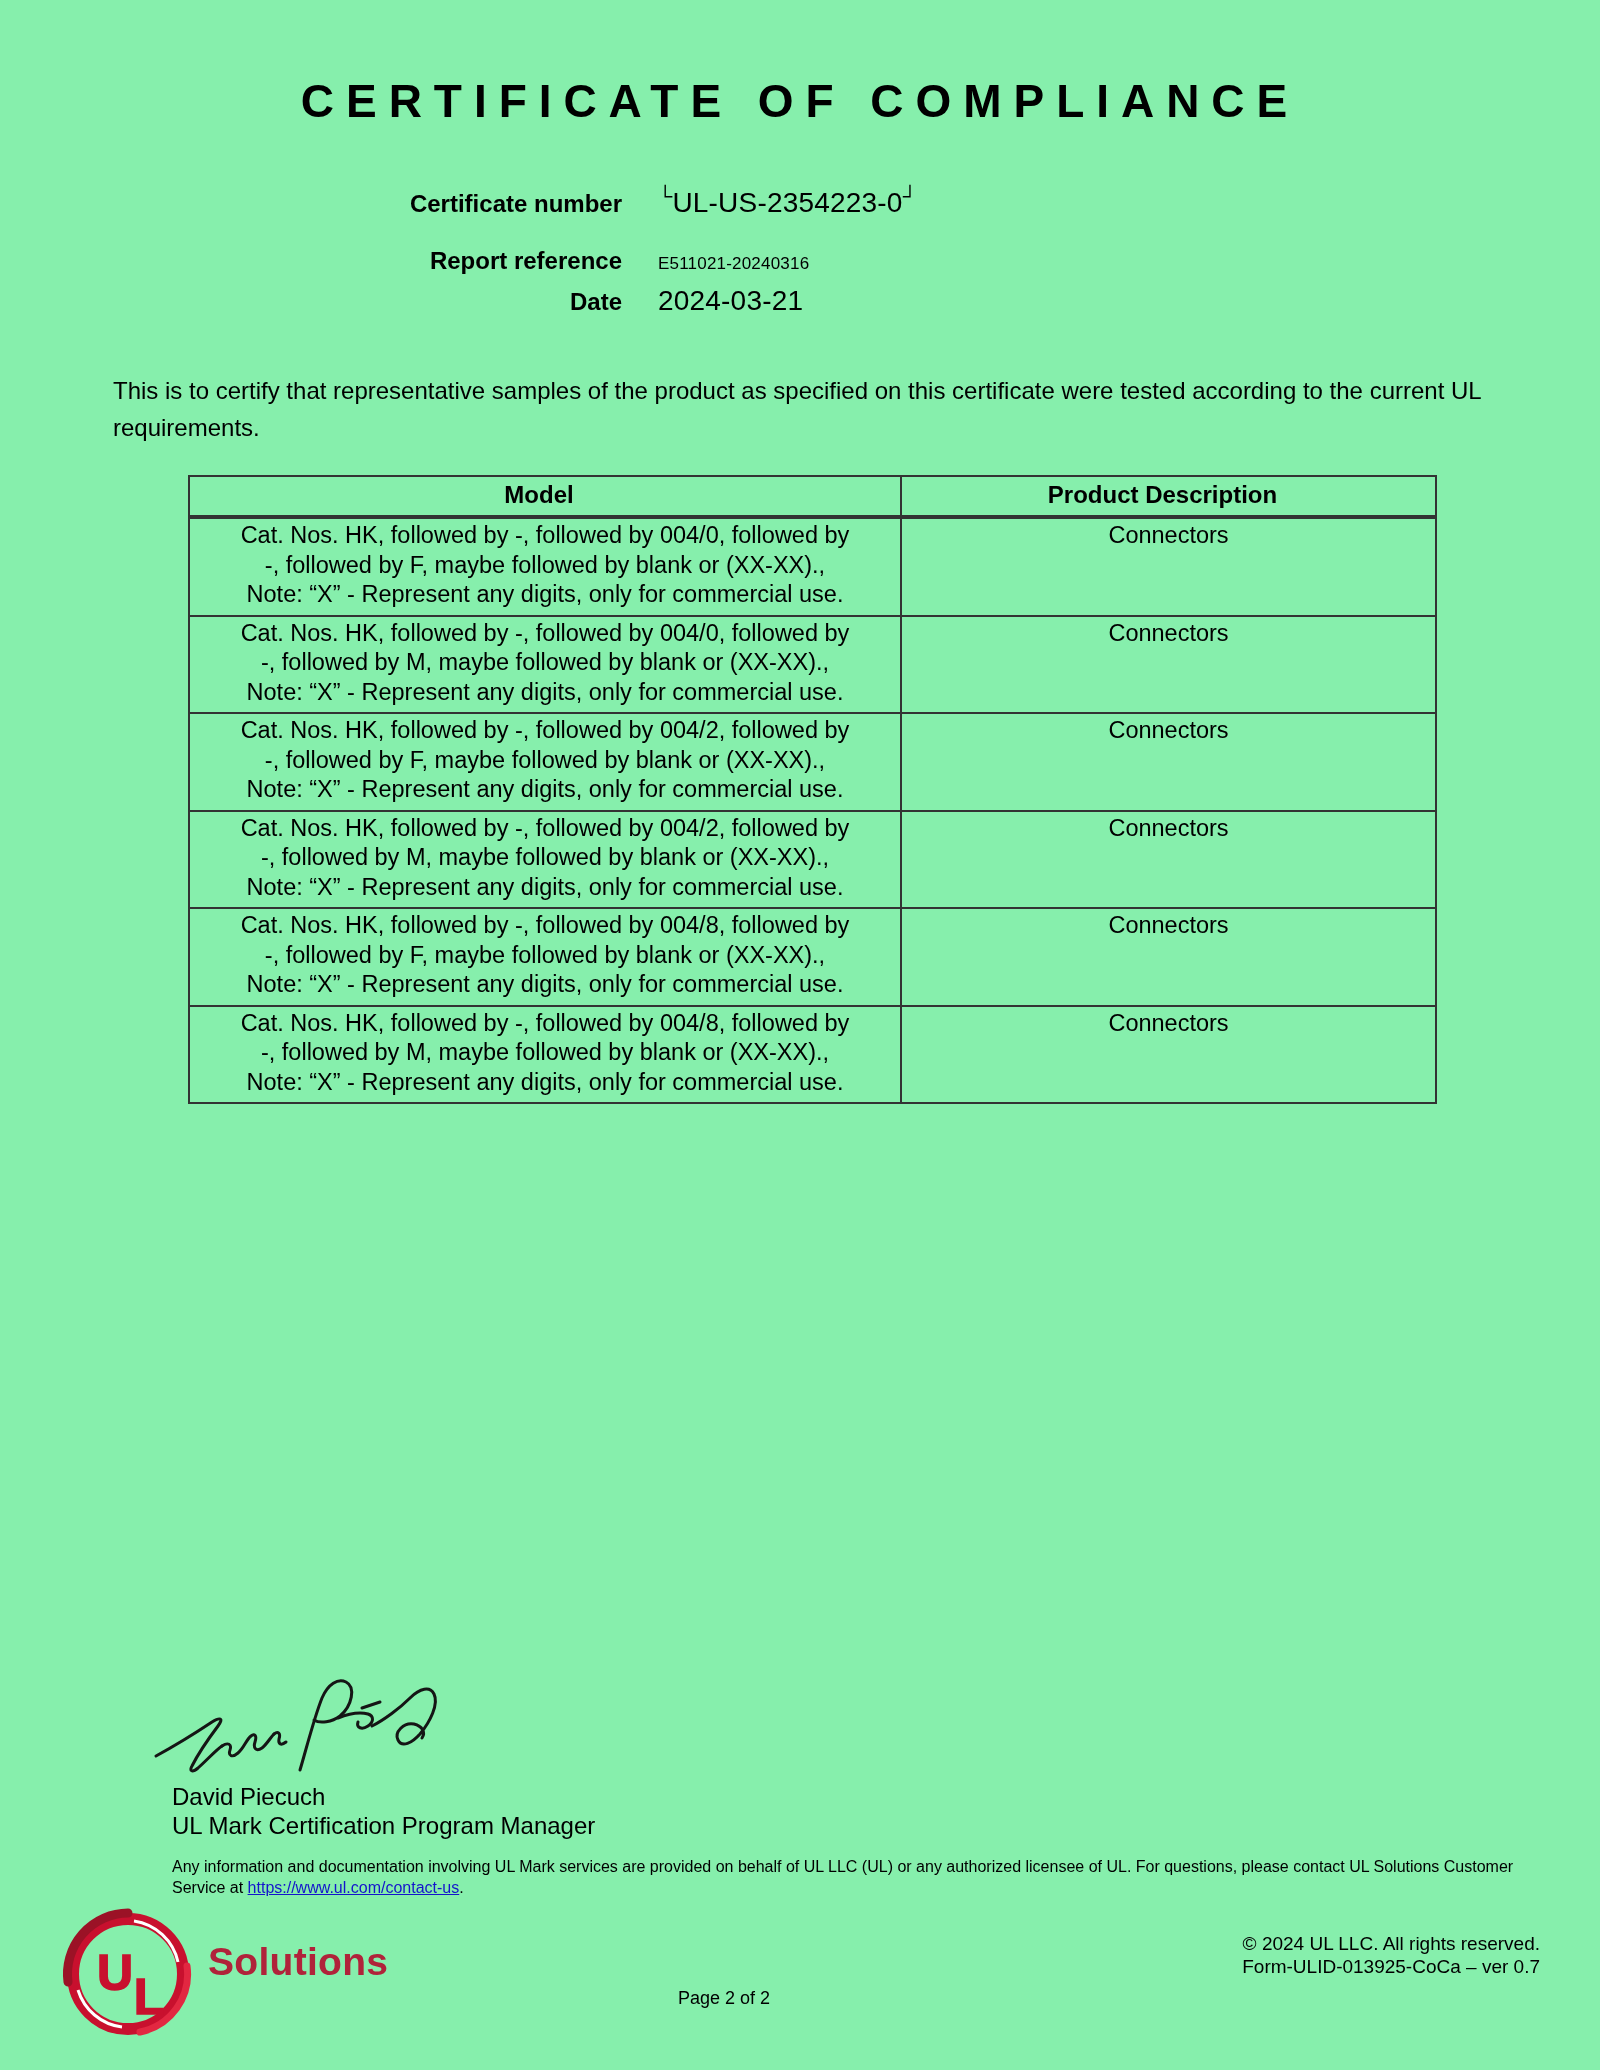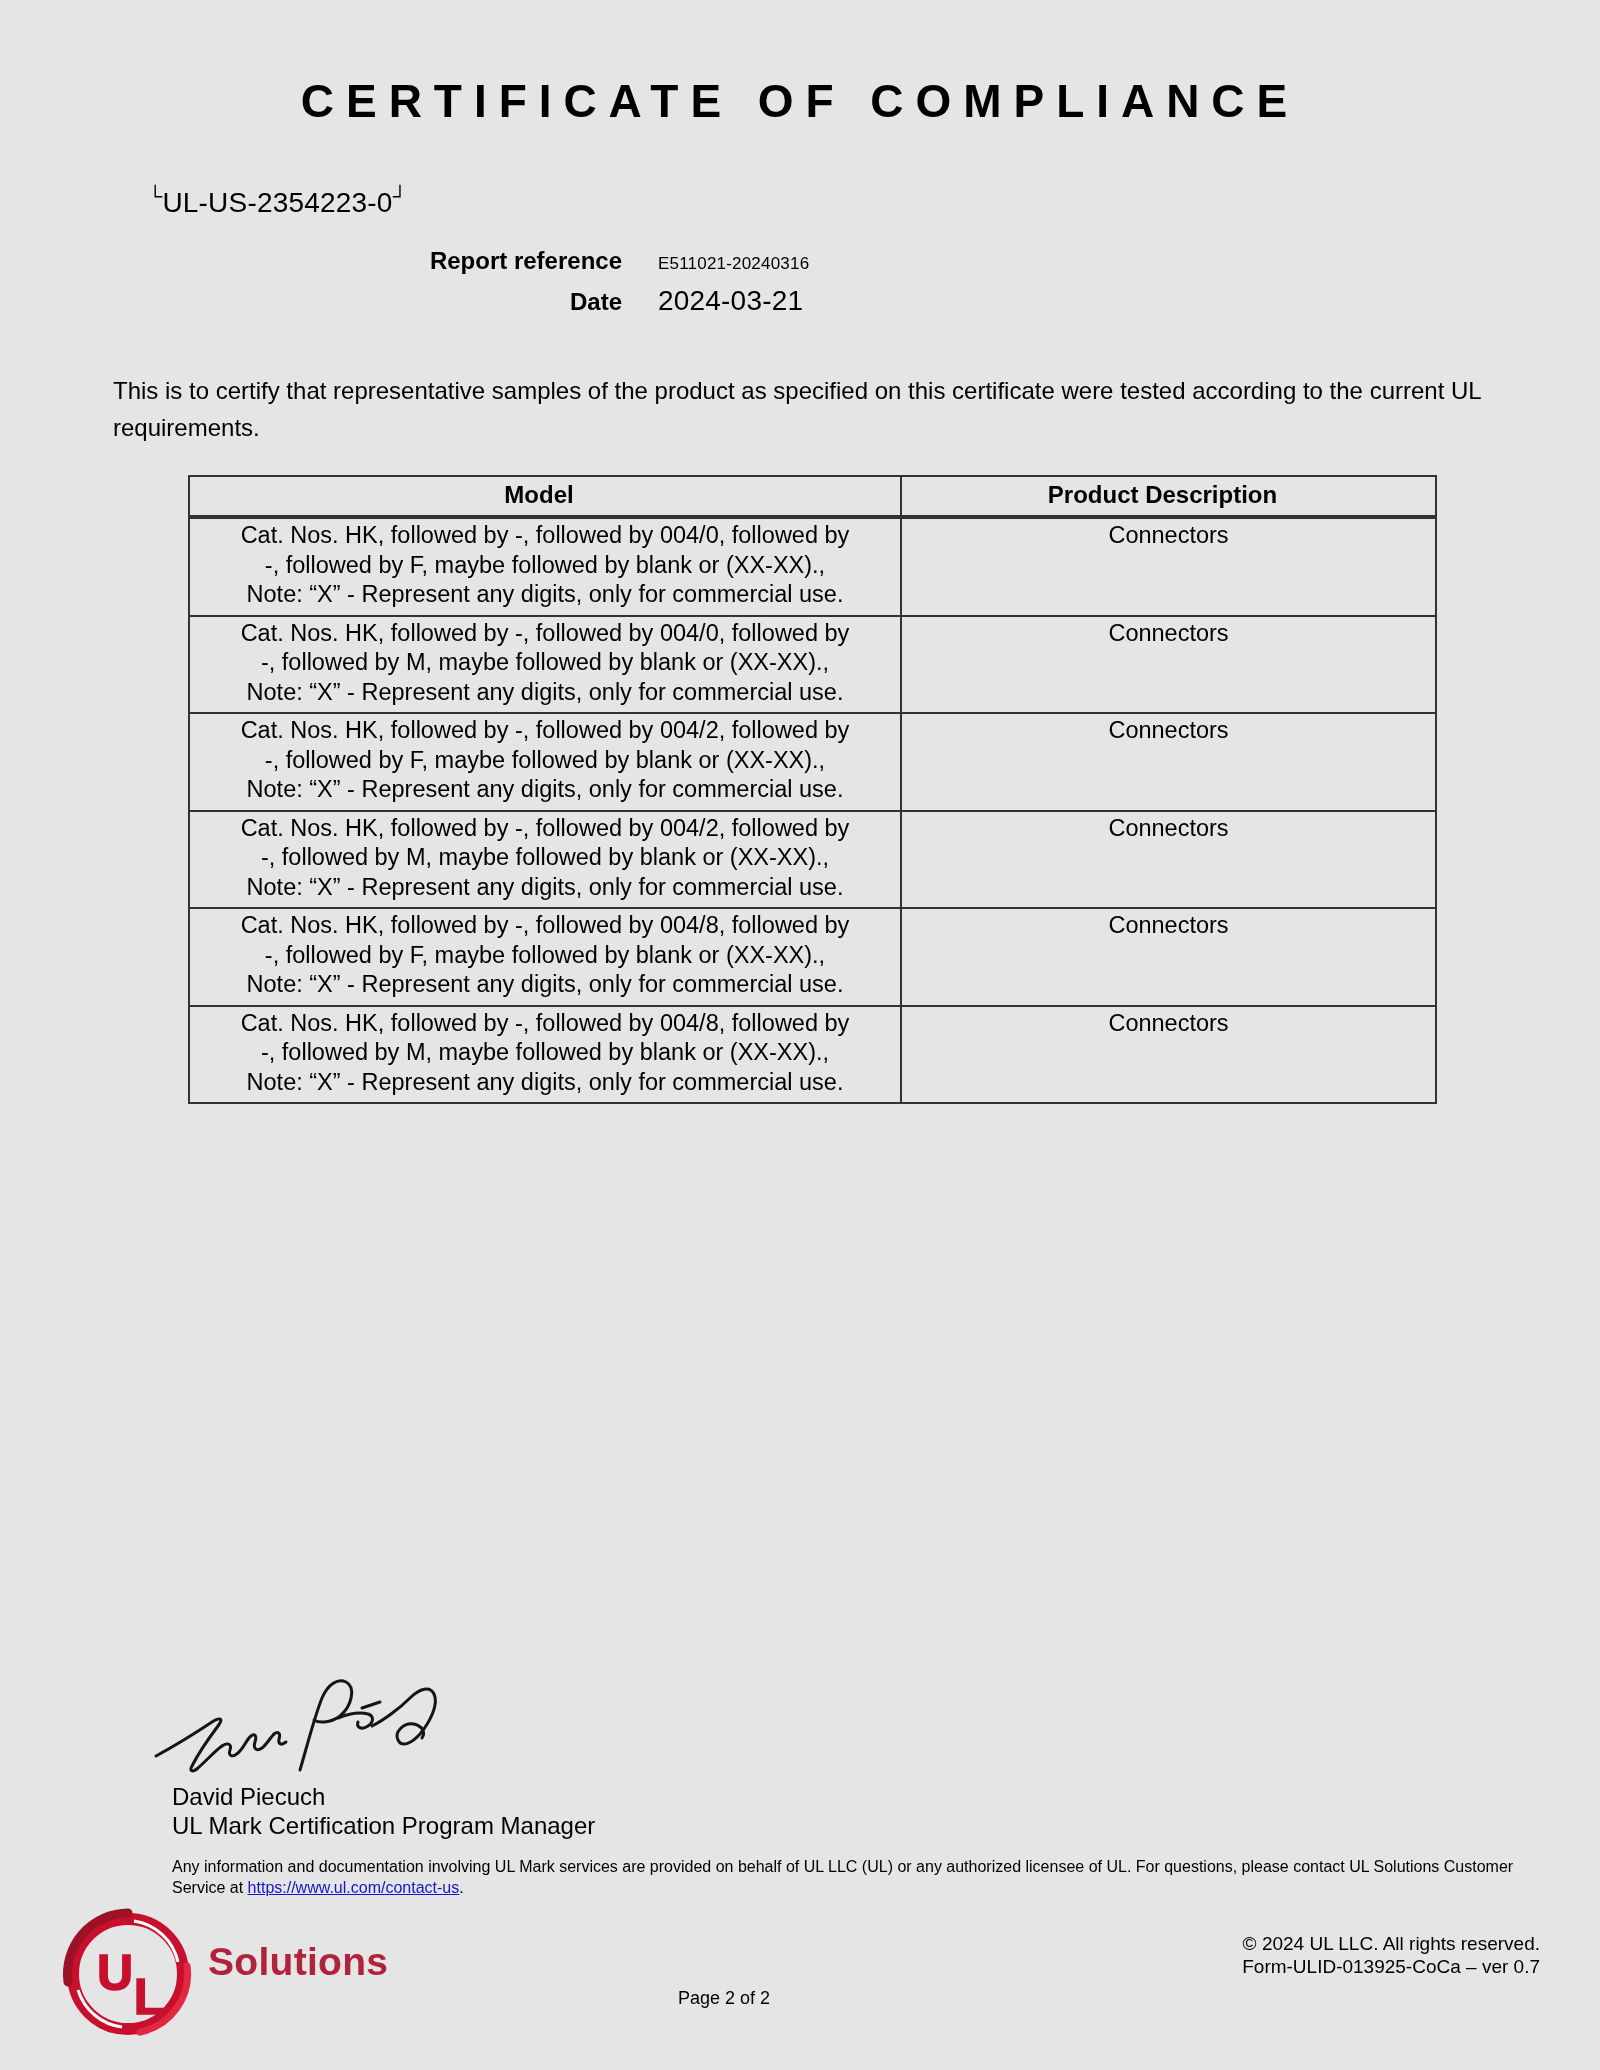--- a/index.html
+++ b/index.html
@@ -1,20 +1,20 @@
 <!DOCTYPE html>
 <html><head>
 <meta charset="utf-8">
 <style>
   html,body{margin:0;padding:0;background:#ffffff;}
   .page{
     position:relative;
     width:1600px;
     height:2070px;
-    background:#e5e5e5;
+    background:#86efac;
     font-family:"Liberation Sans", sans-serif;
     color:#000;
     overflow:hidden;
   }
 
   
   .doc-title{
     position:absolute;
     left:0; right:0; top:74px;
     text-align:center;
@@ -154,20 +154,21 @@
 </style>
 </head>
 <body>
 
 <div class="page">
 
   <div class="doc-title">CERTIFICATE OF COMPLIANCE</div>
 
   <div class="meta">
     <div class="meta-row">
+      <div class="meta-label">Certificate number</div>
       <div class="meta-value"><span class="bracket">└</span><span>UL-US-2354223-0</span><span class="bracket">┘</span></div>
     </div>
     <div class="meta-row">
       <div class="meta-label">Report reference</div>
       <div class="meta-value small">E511021-20240316</div>
     </div>
     <div class="meta-row">
       <div class="meta-label">Date</div>
       <div class="meta-value">2024-03-21</div>
     </div>

